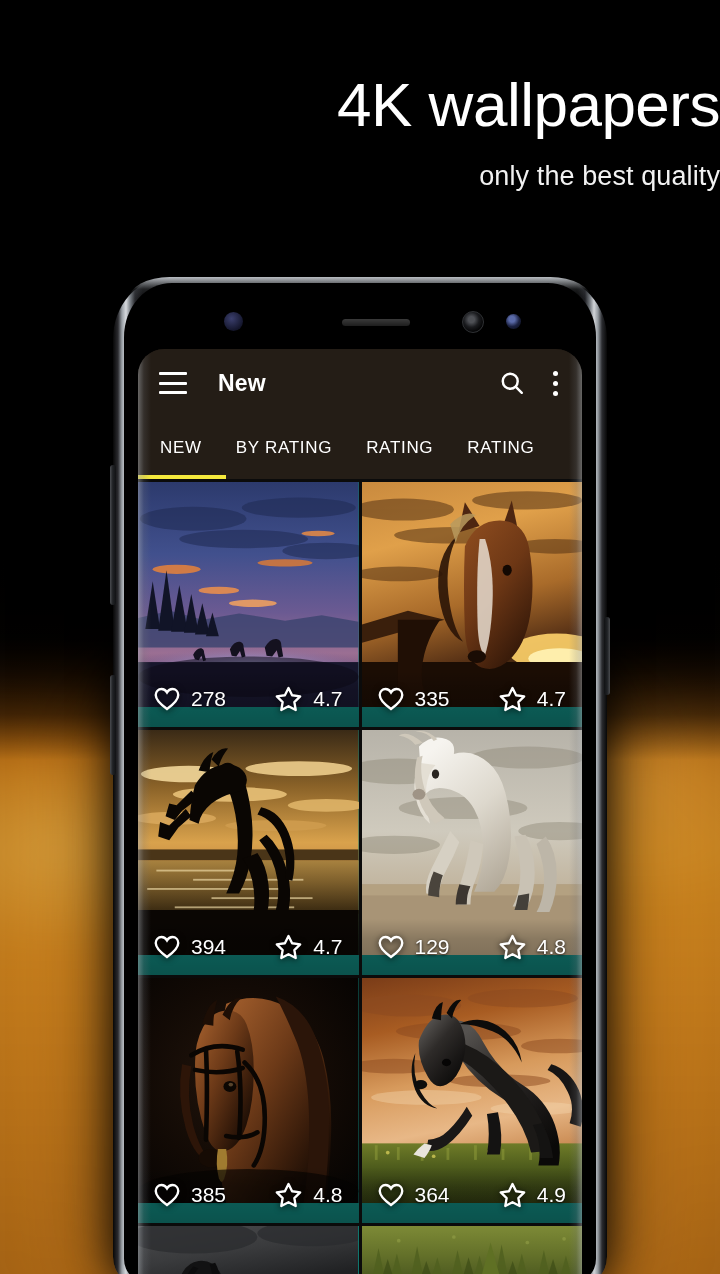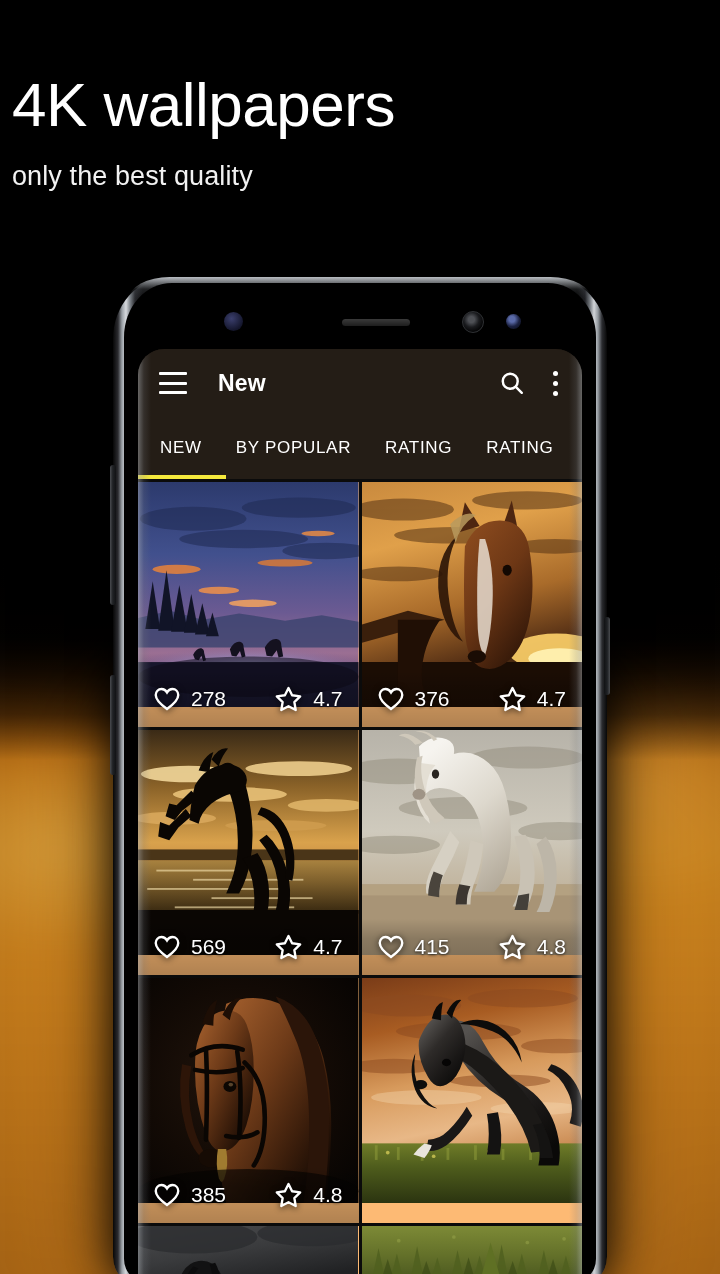--- a/index.html
+++ b/index.html
@@ -53,23 +53,23 @@
   }
   .bg-vignette {
     position: absolute;
     inset: 0;
     background: radial-gradient(ellipse 70% 60% at 50% 72%, rgba(0,0,0,0) 30%, rgba(0,0,0,.30) 100%);
   }
 
   
   .headline-wrap {
     position: absolute;
-    left: 12px; right: 0;
+    left: 4px; right: 0;
     top: 72px;
-    text-align: left;
+    text-align: right;
     z-index: 5;
   }
   .headline {
     color: #fff;
     font-size: 62px;
     font-weight: 400;
     letter-spacing: -0.5px;
     line-height: 1.05;
     margin: 0;
   }
@@ -241,21 +241,21 @@
     display: grid;
     grid-template-columns: 1fr 1fr;
     gap: 3px 3px;
     background: #0b0b0b;
     padding-top: 3px;
   }
   .tile {
     position: relative;
     height: 245px;
     overflow: hidden;
-    background: #fdba74;
+    background: #0f766e;
   }
   .tile .art { position: absolute; inset: 0; }
   .tile-stats {
     position: absolute;
     left: 0; right: 0; bottom: 0;
     height: 56px;
     display: flex;
     align-items: center;
     justify-content: space-between;
     padding: 0 16px;
@@ -334,21 +334,21 @@
         </div>
         <div class="icon-btn overflow-icon">
           <i></i>
             <i></i>
             <i></i>
         </div>
       </div>
 
       <div class="tabs">
         <div class="tab">NEW</div>
-        <div class="tab">BY POPULAR</div>
+        <div class="tab">BY RATING</div>
         <div class="tab">RATING</div>
         <div class="tab">RATING</div>
         <div class="tab-underline"></div>
       </div>
 
       <div class="grid">
 
         <div class="tile">
           <svg class="art" viewBox="0 0 240 245" preserveAspectRatio="xMidYMid slice">
             <defs>
@@ -450,21 +450,21 @@
             <path d="M96 46 q16-16 28-10 q-18 12 -22 30 Z" fill="#b99a5e" opacity="0.85"></path>
             <ellipse cx="158" cy="96" rx="5" ry="6" fill="#120802"></ellipse>
             <ellipse cx="125" cy="190" rx="10" ry="7" fill="#1a0c04"></ellipse>
             <path d="M85 150 q-20 30 -20 60 q0 20 12 35 l-38 0 l0-95 Z" fill="#200f05"></path>
           </svg>
           <div class="tile-stats">
             <div class="stat">
               <svg width="26" height="24" viewBox="0 0 24 22" fill="none" stroke="#fff" stroke-width="2.2">
                 <path d="M12 20.2 C4.2 14.6 1.6 10.9 1.6 7.3 C1.6 4.1 4 1.8 6.9 1.8 C9 1.8 10.9 3 12 4.9 C13.1 3 15 1.8 17.1 1.8 C20 1.8 22.4 4.1 22.4 7.3 C22.4 10.9 19.8 14.6 12 20.2 Z"></path>
               </svg>
-              <span>376</span>
+              <span>335</span>
             </div>
             <div class="stat">
               <svg width="27" height="26" viewBox="0 0 24 23" fill="none" stroke="#fff" stroke-width="2.1" stroke-linejoin="round">
                 <path d="M12 1.7 L15.2 8.2 L22.4 9.2 L17.2 14.2 L18.4 21.3 L12 17.9 L5.6 21.3 L6.8 14.2 L1.6 9.2 L8.8 8.2 Z"></path>
               </svg>
               <span>4.7</span>
             </div>
           </div>
         </div>
 
@@ -515,21 +515,21 @@
               <path d="M66 44 q6-16 16-20 q-4 12 -4 22 Z"></path>
               <path d="M80 32 q8-14 18-12 q-8 10 -10 20 Z"></path>
             </g>
             <path d="M0 196 L240 196 L240 245 L0 245 Z" fill="#0a0603"></path>
           </svg>
           <div class="tile-stats">
             <div class="stat">
               <svg width="26" height="24" viewBox="0 0 24 22" fill="none" stroke="#fff" stroke-width="2.2">
                 <path d="M12 20.2 C4.2 14.6 1.6 10.9 1.6 7.3 C1.6 4.1 4 1.8 6.9 1.8 C9 1.8 10.9 3 12 4.9 C13.1 3 15 1.8 17.1 1.8 C20 1.8 22.4 4.1 22.4 7.3 C22.4 10.9 19.8 14.6 12 20.2 Z"></path>
               </svg>
-              <span>569</span>
+              <span>394</span>
             </div>
             <div class="stat">
               <svg width="27" height="26" viewBox="0 0 24 23" fill="none" stroke="#fff" stroke-width="2.1" stroke-linejoin="round">
                 <path d="M12 1.7 L15.2 8.2 L22.4 9.2 L17.2 14.2 L18.4 21.3 L12 17.9 L5.6 21.3 L6.8 14.2 L1.6 9.2 L8.8 8.2 Z"></path>
               </svg>
               <span>4.7</span>
             </div>
           </div>
         </div>
 
@@ -572,21 +572,21 @@
             <path d="M106 168 q-4 12 -4 22 l12 0 q0-12 4-20 Z" fill="#3c3630"></path>
             <path d="M166 116 q8 28 6 48 q-2 18 -8 28 l16 0 q8-16 8-36 q0-24 -10-42 Z" fill="#c9c2b4"></path>
             <path d="M170 180 q-2 10 -4 16 l14 0 q2-10 2-18 Z" fill="#44403a"></path>
             <path d="M190 124 q10 24 8 46 q-2 18 -8 28 l14 0 q8-18 8-40 q0-26 -12-42 Z" fill="#bdb6a8"></path>
           </svg>
           <div class="tile-stats">
             <div class="stat">
               <svg width="26" height="24" viewBox="0 0 24 22" fill="none" stroke="#fff" stroke-width="2.2">
                 <path d="M12 20.2 C4.2 14.6 1.6 10.9 1.6 7.3 C1.6 4.1 4 1.8 6.9 1.8 C9 1.8 10.9 3 12 4.9 C13.1 3 15 1.8 17.1 1.8 C20 1.8 22.4 4.1 22.4 7.3 C22.4 10.9 19.8 14.6 12 20.2 Z"></path>
               </svg>
-              <span>415</span>
+              <span>129</span>
             </div>
             <div class="stat">
               <svg width="27" height="26" viewBox="0 0 24 23" fill="none" stroke="#fff" stroke-width="2.1" stroke-linejoin="round">
                 <path d="M12 1.7 L15.2 8.2 L22.4 9.2 L17.2 14.2 L18.4 21.3 L12 17.9 L5.6 21.3 L6.8 14.2 L1.6 9.2 L8.8 8.2 Z"></path>
               </svg>
               <span>4.8</span>
             </div>
           </div>
         </div>
 
@@ -709,20 +709,34 @@
               <ellipse cx="92" cy="92" rx="5" ry="4" fill="#060505"></ellipse>
               <ellipse cx="64" cy="116" rx="7" ry="5" fill="#0d0c0b"></ellipse>
               <path d="M106 50 q22-10 42 2 q22 14 26 40 q-12-26 -32-34 q-20-8 -36 -8 Z" fill="#0d0c0b"></path>
               <path d="M120 150 q-14 22 -28 32 q-12 8 -22 6 l2 -12 q12 0 22-10 q12-12 20-26 Z" fill="#1a1817"></path>
               <path d="M68 180 q-8 6 -12 12 l12 4 q6-8 8-14 Z" fill="#e8e4dc"></path>
               <path d="M148 146 q6 26 2 46 l-14 0 q4-22 0-44 Z" fill="#141312"></path>
               <path d="M196 158 q10 18 12 38 l-14 0 q0-20 -8-36 Z" fill="#141312"></path>
               <path d="M206 94 q20 6 30 28 q8 20 2 40 l-12 -4 q6-18 -2-34 q-8-18 -22-24 Z" fill="#171514"></path>
             </g>
           </svg>
+          <div class="tile-stats">
+            <div class="stat">
+              <svg width="26" height="24" viewBox="0 0 24 22" fill="none" stroke="#fff" stroke-width="2.2">
+                <path d="M12 20.2 C4.2 14.6 1.6 10.9 1.6 7.3 C1.6 4.1 4 1.8 6.9 1.8 C9 1.8 10.9 3 12 4.9 C13.1 3 15 1.8 17.1 1.8 C20 1.8 22.4 4.1 22.4 7.3 C22.4 10.9 19.8 14.6 12 20.2 Z"></path>
+              </svg>
+              <span>364</span>
+            </div>
+            <div class="stat">
+              <svg width="27" height="26" viewBox="0 0 24 23" fill="none" stroke="#fff" stroke-width="2.1" stroke-linejoin="round">
+                <path d="M12 1.7 L15.2 8.2 L22.4 9.2 L17.2 14.2 L18.4 21.3 L12 17.9 L5.6 21.3 L6.8 14.2 L1.6 9.2 L8.8 8.2 Z"></path>
+              </svg>
+              <span>4.9</span>
+            </div>
+          </div>
         </div>
 
         <div class="tile tile-partial">
           <svg class="art" viewBox="0 0 240 62" preserveAspectRatio="xMidYMin slice">
             <defs>
               <linearGradient id="t7bg" x1="0" y1="0" x2="0.6" y2="1">
                 <stop offset="0" stop-color="#4b4c4e"></stop>
                   <stop offset="0.5" stop-color="#3a3b3d"></stop>
                 <stop offset="1" stop-color="#202123"></stop>
               </linearGradient>

